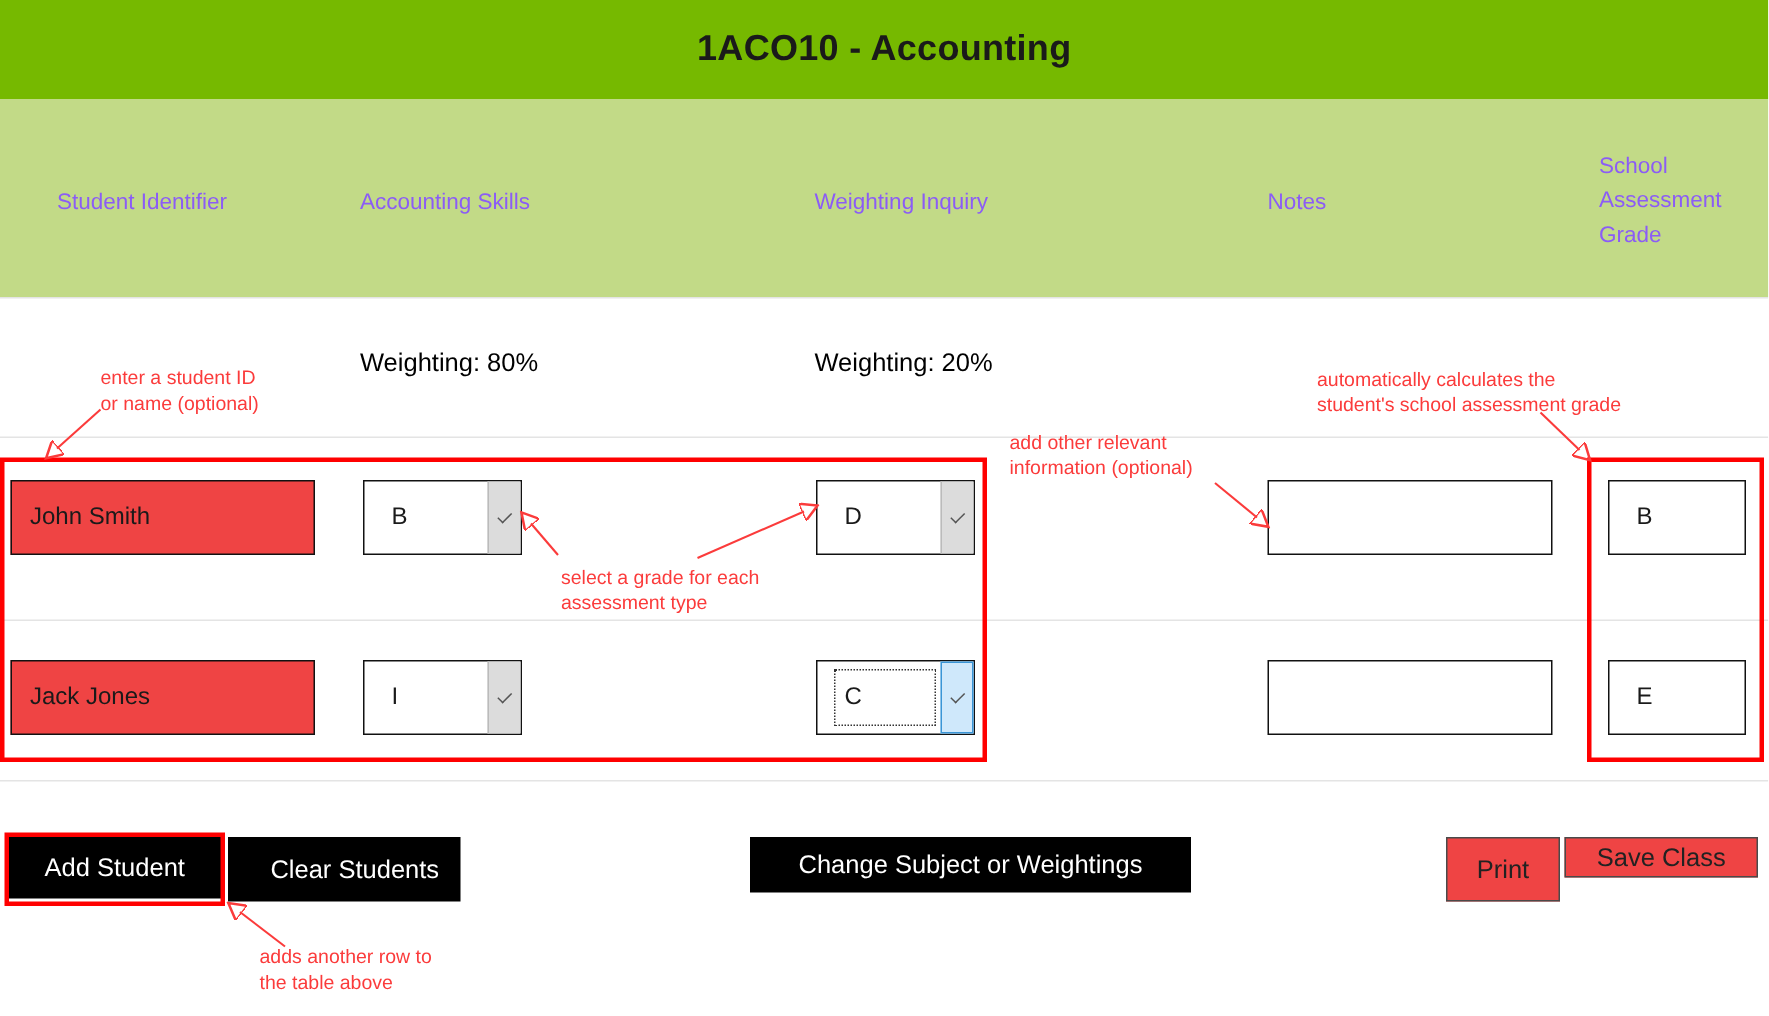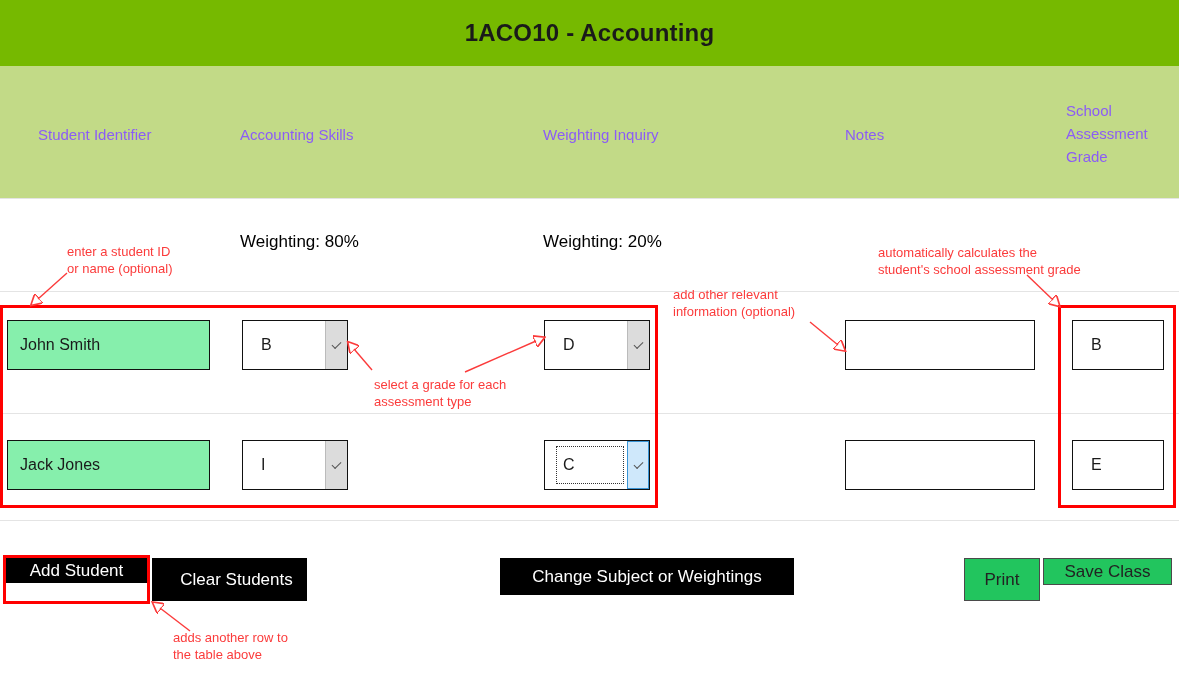--- a/index.html
+++ b/index.html
@@ -59,21 +59,21 @@
     position: absolute;
     left: 0;
     width: 1179px;
     height: 1px;
     background: #e4e4e4;
   }
 
   
   .txt-input {
     position: absolute;
-    background: #86efac;
+    background: #ef4444;
     border: 1px solid #111111;
     font-family: "Liberation Sans", sans-serif;
     font-size: 16px;
     color: #1a1a1a;
     padding: 0 12px;
     outline: none;
   }
   .notes-input {
     position: absolute;
     background: #ffffff;
@@ -145,21 +145,21 @@
     border: none;
     font-family: "Liberation Sans", sans-serif;
     font-size: 17px;
     display: flex;
     align-items: center;
     justify-content: center;
     cursor: pointer;
   }
   .btn-light {
     position: absolute;
-    background: #22c55e;
+    background: #ef4444;
     color: #222222;
     border: 1px solid #4a4a4a;
     font-family: "Liberation Sans", sans-serif;
     font-size: 17px;
     display: flex;
     align-items: center;
     justify-content: center;
     cursor: pointer;
   }
 
@@ -242,21 +242,21 @@
     <div class="sel-value focused">C</div>
     <div class="sel-arrow">
         <span class="chev"></span>
       </div>
   </div>
 
   <input class="notes-input" style="left: 845px; top: 440px; width: 190px; height: 50px;" value="">
 
   <div class="grade-out" style="left:1072px; top:440px; width:92px; height:50px;">E</div>
 
-  <div class="btn-dark" style="left:5px; top:558px; width:143px; height:25px;">Add Student</div>
+  <div class="btn-dark" style="left:5px; top:558px; width:143px; height:41px;">Add Student</div>
   <div class="btn-dark" style="left:152px; top:558px; width:155px; height:43px;padding-left:14px;">Clear Students</div>
   <div class="btn-dark" style="left:500px; top:558px; width:294px; height:37px;">Change Subject or Weightings</div>
   <div class="btn-light" style="left:964px; top:558px; width:76px; height:43px;">Print</div>
   <div class="btn-light" style="left:1043px; top:558px; width:129px; height:27px;">Save Class</div>
 
   <div class="anno-box" style="left:0px; top:305px; width:658px; height:203px;"></div>
   <div class="anno-box" style="left:1058px; top:305px; width:118px; height:203px;"></div>
   <div class="anno-box" style="left:3px; top:555px; width:147px; height:49px;"></div>
 
   <div class="anno-text" style="left:67px; top:243px;">enter a student ID

